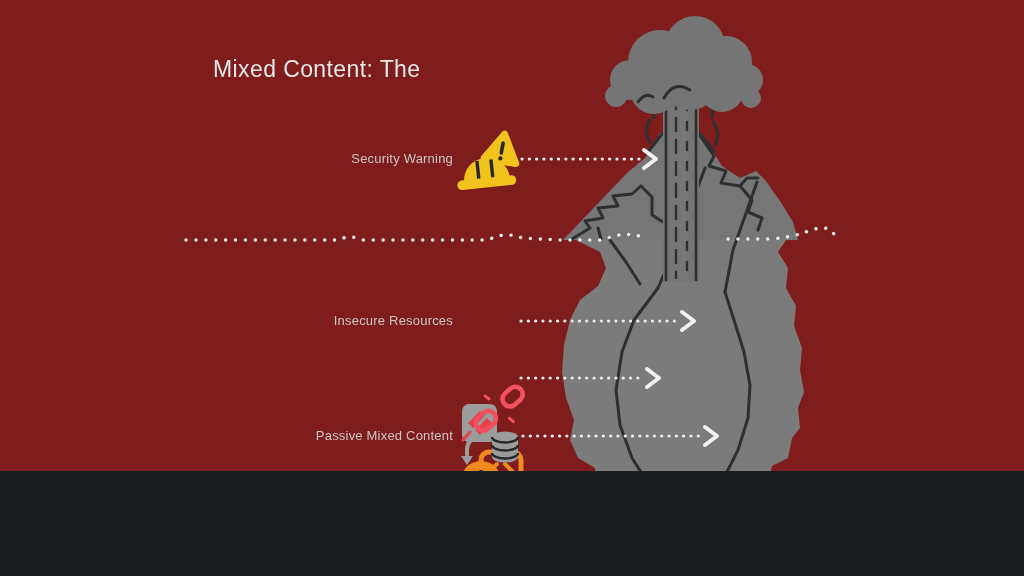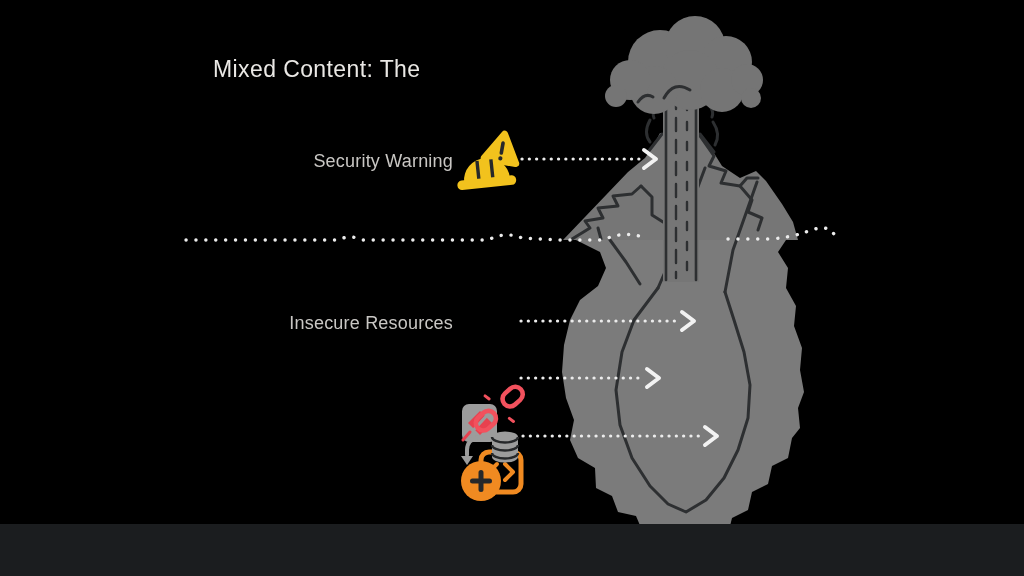--- a/index.html
+++ b/index.html
@@ -1,46 +1,47 @@
 <!DOCTYPE html>
 <html><head>
 <meta charset="utf-8">
 <style>
   html,body{margin:0;padding:0;background:#1b1d1f;}
   .canvas{
-    position:relative;width:1024px;height:524px;overflow:hidden;
-    background:#000000;
+    position:relative;width:1024px;height:471px;overflow:hidden;
+    background:#7f1d1d;
     font-family:"Liberation Sans", sans-serif;
   }
   .title{
     position:absolute;left:213px;top:54px;
     font-size:23px;line-height:30px;font-weight:500;
     color:#eae8e5;letter-spacing:.4px;
   }
   .anno-label{
     position:absolute;right:571px;white-space:nowrap;text-align:right;
-    font-size:18px;color:#c9c7c4;letter-spacing:.2px;
+    font-size:13px;color:#c9c7c4;letter-spacing:.2px;
   }
   .lbl-sw{top:151px;}
   .lbl-ir{top:313px;}
   .lbl-amc{top:370px;}
   .lbl-pmc{top:428px;}
   svg.scene{position:absolute;left:0;top:0;}
 </style>
 </head>
 <body>
 
 <div class="canvas">
 
   <div class="title">
     <div>Mixed Content: The</div>
   </div>
 
   <div class="anno-label lbl-sw">Security Warning</div>
   <div class="anno-label lbl-ir">Insecure Resources</div>
+  <div class="anno-label lbl-pmc">Passive Mixed Content</div>
 
   <svg class="scene" width="1024" height="576" viewBox="0 0 1024 576">
 
     <g>
       <path fill="#767676" d="M563,240 L628,172 L645,158 L652,148 L660,133 L700,133 L712,150 L722,166 L740,178 L756,171 L766,181 L782,204 L793,222 L798,240 Z"></path>
       <g stroke="#2d2f31" stroke-width="3" fill="none" stroke-linecap="round" stroke-linejoin="round">
         <path d="M572,239 L590,228 L585,221 L603,218 L598,208 L618,206 L613,196 L632,194 L641,186"></path>
         <path d="M641,186 L652,197 L652,215 L663,222"></path>
         <path d="M598,228 L601,239"></path>
         <path d="M700,136 L714,156 L709,166 L726,171 L721,183 L740,186 L747,178 L758,178"></path>

